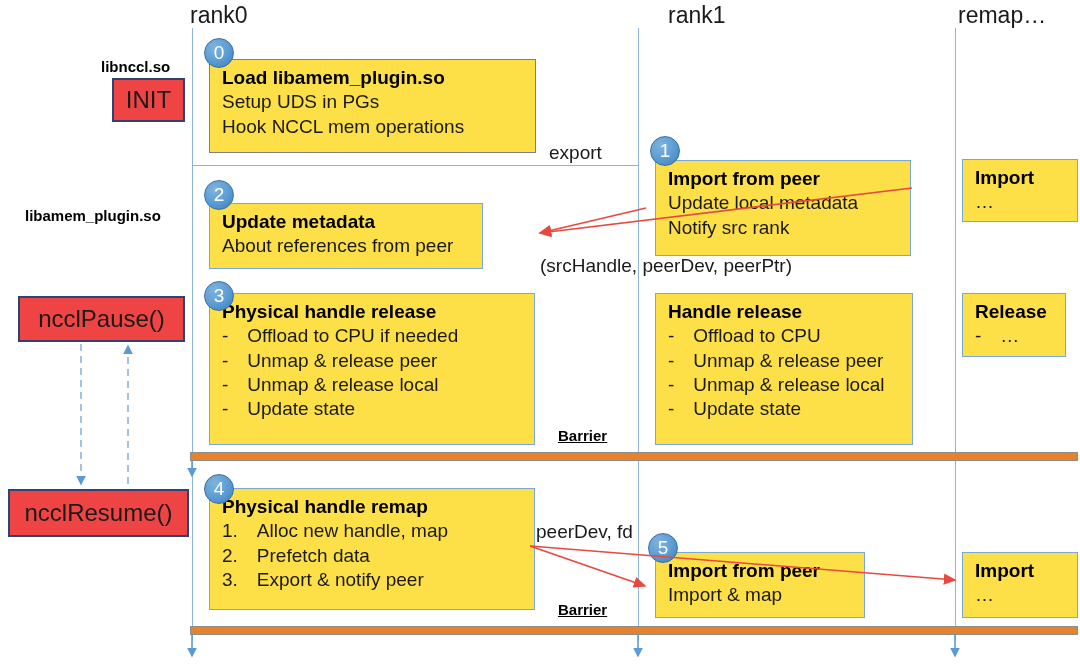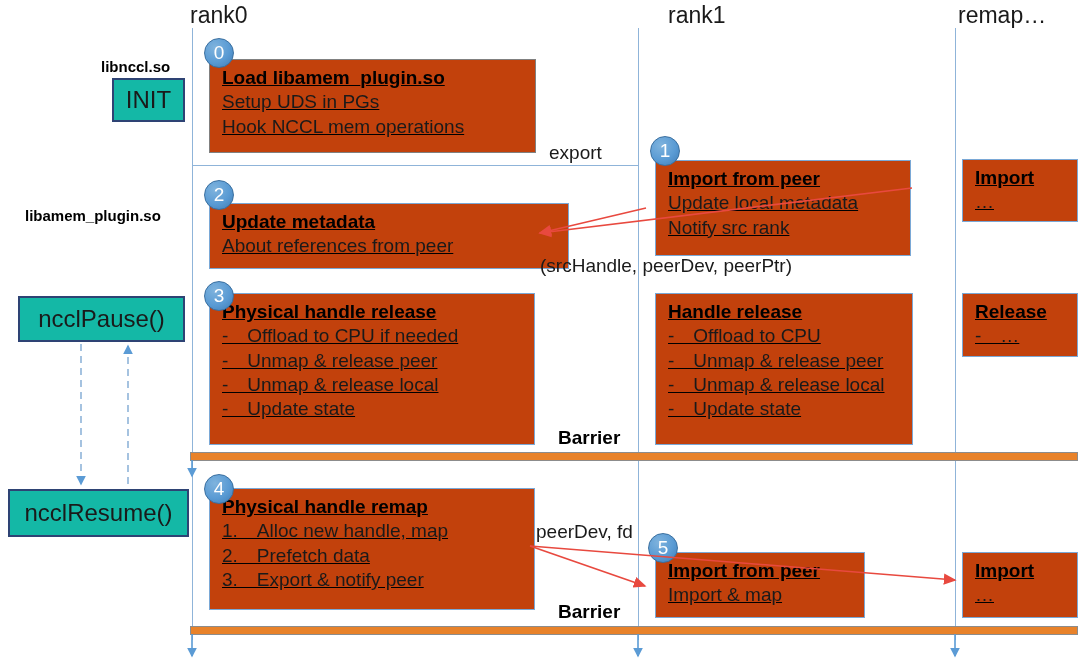--- a/index.html
+++ b/index.html
@@ -37,38 +37,37 @@
     font-weight: bold;
     color: #000;
     white-space: nowrap;
     line-height: 1;
   }
 
   
   .api-box {
     position: absolute;
     border: 2px solid #2e4374;
-    background: #14b8a6;
+    background: #ef4444;
     display: flex;
     align-items: center;
     justify-content: center;
     font-size: 24px;
     color: #1a1a1a;
     box-sizing: border-box;
     white-space: nowrap;
   }
 
   
   .act-box {
     position: absolute;
     border: 1px solid #7aa8d6;
-    background: #c2410c;
+    background: #fde047;
     box-sizing: border-box;
     padding: 6px 10px 4px 12px;
-    text-decoration: underline;
   }
   .act-box.gray-border {
     border: 1px solid #808080;
   }
   .act-title {
     font-size: 19px;
     font-weight: bold;
     color: #000;
     line-height: 1.28;
     white-space: nowrap;
@@ -100,25 +99,26 @@
   .barrier-bar {
     position: absolute;
     height: 9px;
     background: #e8822a;
     border: 1px solid #8c8c8c;
     box-sizing: border-box;
     z-index: 8;
   }
   .barrier-label {
     position: absolute;
-    font-size: 19px;
+    font-size: 15px;
     font-weight: bold;
     color: #000;
     white-space: nowrap;
     z-index: 9;
+    text-decoration: underline;
   }
 
   
   .free-text {
     position: absolute;
     font-size: 19px;
     color: #1a1a1a;
     white-space: nowrap;
     line-height: 1;
   }
@@ -176,21 +176,21 @@
     <div class="act-line">Update local metadata</div>
     <div class="act-line">Notify src rank</div>
   </div>
   <div class="step-badge" style="left:650px; top:136px;">1</div>
 
   <div class="act-box" style="left:962px; top:159px; width:116px; height:63px;">
     <div class="act-title">Import</div>
     <div class="act-line">…</div>
   </div>
 
-  <div class="act-box" style="left:209px; top:203px; width:360px; height:66px;">
+  <div class="act-box" style="left:209px; top:203px; width:274px; height:66px;">
     <div class="act-title">Update metadata</div>
     <div class="act-line">About references from peer</div>
   </div>
   <div class="step-badge" style="left:204px; top:180px;">2</div>
 
   <div class="free-text" style="left:540px; top:256px;">(srcHandle, peerDev, peerPtr)</div>
 
   <div class="act-box" style="left:209px; top:293px; width:326px; height:152px;">
     <div class="act-title">Physical handle release</div>
     <div class="act-line">- Offload to CPU if needed</div>
@@ -201,21 +201,21 @@
   <div class="step-badge" style="left:204px; top:281px;">3</div>
 
   <div class="act-box" style="left:655px; top:293px; width:258px; height:152px;">
     <div class="act-title">Handle release</div>
     <div class="act-line">- Offload to CPU</div>
     <div class="act-line">- Unmap &amp; release peer</div>
     <div class="act-line">- Unmap &amp; release local</div>
     <div class="act-line">- Update state</div>
   </div>
 
-  <div class="act-box" style="left:962px; top:293px; width:116px; height:64px;">
+  <div class="act-box" style="left:962px; top:293px; width:104px; height:64px;">
     <div class="act-title">Release</div>
     <div class="act-line">- …</div>
   </div>
 
   <div class="barrier-label" style="left:558px; top:427px;">Barrier</div>
   <div class="barrier-bar" style="left:190px; top:452px; width:888px;"></div>
 
   <div class="act-box" style="left:209px; top:488px; width:326px; height:122px;">
     <div class="act-title">Physical handle remap</div>
     <div class="act-line">1. Alloc new handle, map</div>

